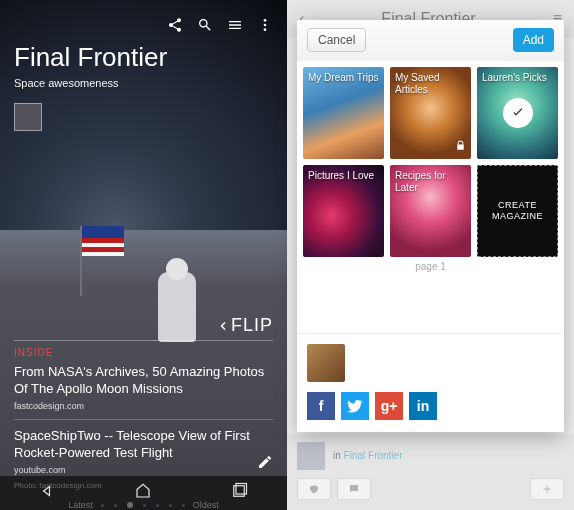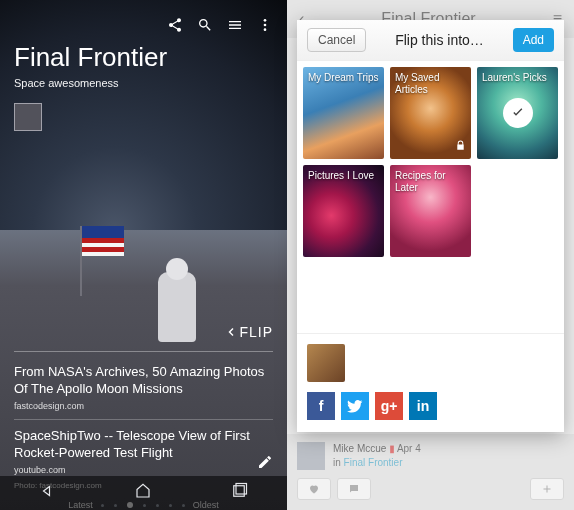--- a/index.html
+++ b/index.html
@@ -20,21 +20,21 @@
   .topbar{display:flex;justify-content:flex-end;gap:14px;align-items:center;height:30px}
   .ic{width:16px;height:16px;display:inline-flex;align-items:center;justify-content:center}
   .ic svg{width:16px;height:16px;fill:#fff}
   .title{font-size:26px;font-weight:400;margin-top:2px}
   .subtitle{font-size:11px;margin-top:4px;opacity:.95}
   .author{display:flex;gap:8px;margin-top:14px}
   .avatar{width:28px;height:28px;background:#52525b;border:1px solid #a1a1aa}
   .authinfo{font-size:9px;line-height:1.35}
   .authinfo .name{font-size:11px}
   .mid{flex:1}
-  .flipbtn{align-self:flex-end;font-size:14px;letter-spacing:1px;display:flex;align-items:center;gap:2px;margin-bottom:11px}
+  .flipbtn{align-self:flex-end;font-size:18px;letter-spacing:1px;display:flex;align-items:center;gap:2px;margin-bottom:4px}
   .inside{border-top:1px solid rgba(255,255,255,.35);padding-top:6px}
   .inside-label{color:#ef4444;font-size:10px;letter-spacing:1px}
   .art{margin-top:6px}
   .art-title{font-size:13px;line-height:1.3}
   .art-src{font-size:9px;opacity:.8;margin-top:3px}
   .divider{border-top:1px solid rgba(255,255,255,.25);margin:8px 0}
   .credit{font-size:8px;opacity:.8;margin-top:6px}
   .timeline{display:flex;align-items:center;justify-content:center;gap:8px;font-size:9px;margin-top:10px;opacity:.9}
   .dots{display:flex;gap:10px;align-items:center}
   .dot{width:3px;height:3px;border-radius:50%;background:#9ca3af}
@@ -125,20 +125,21 @@
       <div class="avatar"></div>
     </div>
     <div class="mid"></div>
     <div class="flipbtn">
       <svg width="12" height="12" viewBox="0 0 24 24" fill="#fff">
           <path d="M15 4l-8 8 8 8 2-2-6-6 6-6z"></path>
         </svg>
       <span>FLIP</span>
     </div>
     <div class="inside">
+      <div class="inside-label">INSIDE</div>
       <div class="art">
         <div class="art-title">From NASA's Archives, 50 Amazing Photos Of The Apollo Moon Missions</div>
         <div class="art-src">fastcodesign.com</div>
       </div>
       <div class="divider"></div>
       <div class="art">
         <div class="art-title">SpaceShipTwo -- Telescope View of First Rocket-Powered Test Flight</div>
         <div class="art-src">youtube.com</div>
       </div>
       <div class="credit">Photo: fastcodesign.com</div>
@@ -180,21 +181,20 @@
   <div class="dim">
     <div class="dimhdr">
       <span>‹</span>
       <span>Final Frontier</span>
       <span>≡</span>
     </div>
     <div class="dimbody"></div>
     <div class="dimfoot">
       <div class="av"></div>
       <div class="meta">
-        <div><span class="u">Mike Mccue</span> <span style="color:#e12828">▮</span> <span>Apr 4</span></div>
         <div><span>in</span> <span class="s">Final Frontier</span></div>
       </div>
     </div>
     <div class="dimactions">
       <div class="pill">
           <svg viewBox="0 0 24 24">
             <path d="M12 21s-8-5-8-11a5 5 0 0 1 8-4 5 5 0 0 1 8 4c0 6-8 11-8 11z"></path>
           </svg>
         </div>
       <div class="pill">
@@ -206,36 +206,39 @@
           <svg viewBox="0 0 24 24">
             <path d="M11 5h2v14h-2zM5 11h14v2H5z"></path>
           </svg>
         </div>
     </div>
   </div>
 
   <div class="modal">
     <div class="mhdr">
       <button class="cancel">Cancel</button>
-      <div class="mtitle">Flip this into…</div>
       <button class="add">Add</button>
     </div>
     <div class="grid">
       <div class="mag bg1"><span class="lbl">My Dream Trips</span></div>
       <div class="mag bg2"><span class="lbl">My Saved Articles</span><span class="lock"><svg viewBox="0 0 24 24">
               <path d="M6 10V7a6 6 0 0 1 12 0v3h1v11H5V10h1zm2 0h8V7a4 4 0 0 0-8 0v3z"></path>
             </svg></span></div>
       <div class="mag bg3"><span class="lbl">Lauren's Picks</span><span class="check">
             <svg viewBox="0 0 24 24">
               <path d="M9 16l-4-4 1.5-1.5L9 13l8-8L18.5 6.5z"></path>
             </svg>
           </span></div>
       <div class="mag bg4"><span class="lbl">Pictures I Love</span></div>
       <div class="mag bg5"><span class="lbl">Recipes for Later</span></div>
-    </div>
+      <div class="mag create">
+          <span>CREATE MAGAZINE</span>
+        </div>
+    </div>
+    <div class="pager">page 1</div>
     <div class="caprow">
       <div class="thumb"></div>
     </div>
     <div class="social">
       <div class="sbtn fb">f</div>
       <div class="sbtn tw">
           <svg width="16" height="16" viewBox="0 0 24 24" fill="#fff">
             <path d="M23 5.1c-.8.4-1.7.6-2.6.8.9-.6 1.6-1.4 2-2.5-.9.5-1.9.9-2.9 1.1C18.6 3.6 17.4 3 16 3c-2.6 0-4.7 2.1-4.7 4.7 0 .4 0 .7.1 1.1C7.7 8.6 4.1 6.7 1.7 3.8c-.4.7-.6 1.5-.6 2.4 0 1.6.8 3.1 2.1 3.9-.8 0-1.5-.2-2.1-.6v.1c0 2.3 1.6 4.2 3.8 4.6-.4.1-.8.2-1.2.2-.3 0-.6 0-.9-.1.6 1.9 2.3 3.2 4.4 3.3C5.5 19 3.4 19.8 1.2 19.8c-.4 0-.8 0-1.2-.1 2.1 1.3 4.6 2.1 7.3 2.1 8.7 0 13.5-7.2 13.5-13.5v-.6c.9-.7 1.7-1.5 2.2-2.6z"></path>
           </svg>
         </div>

